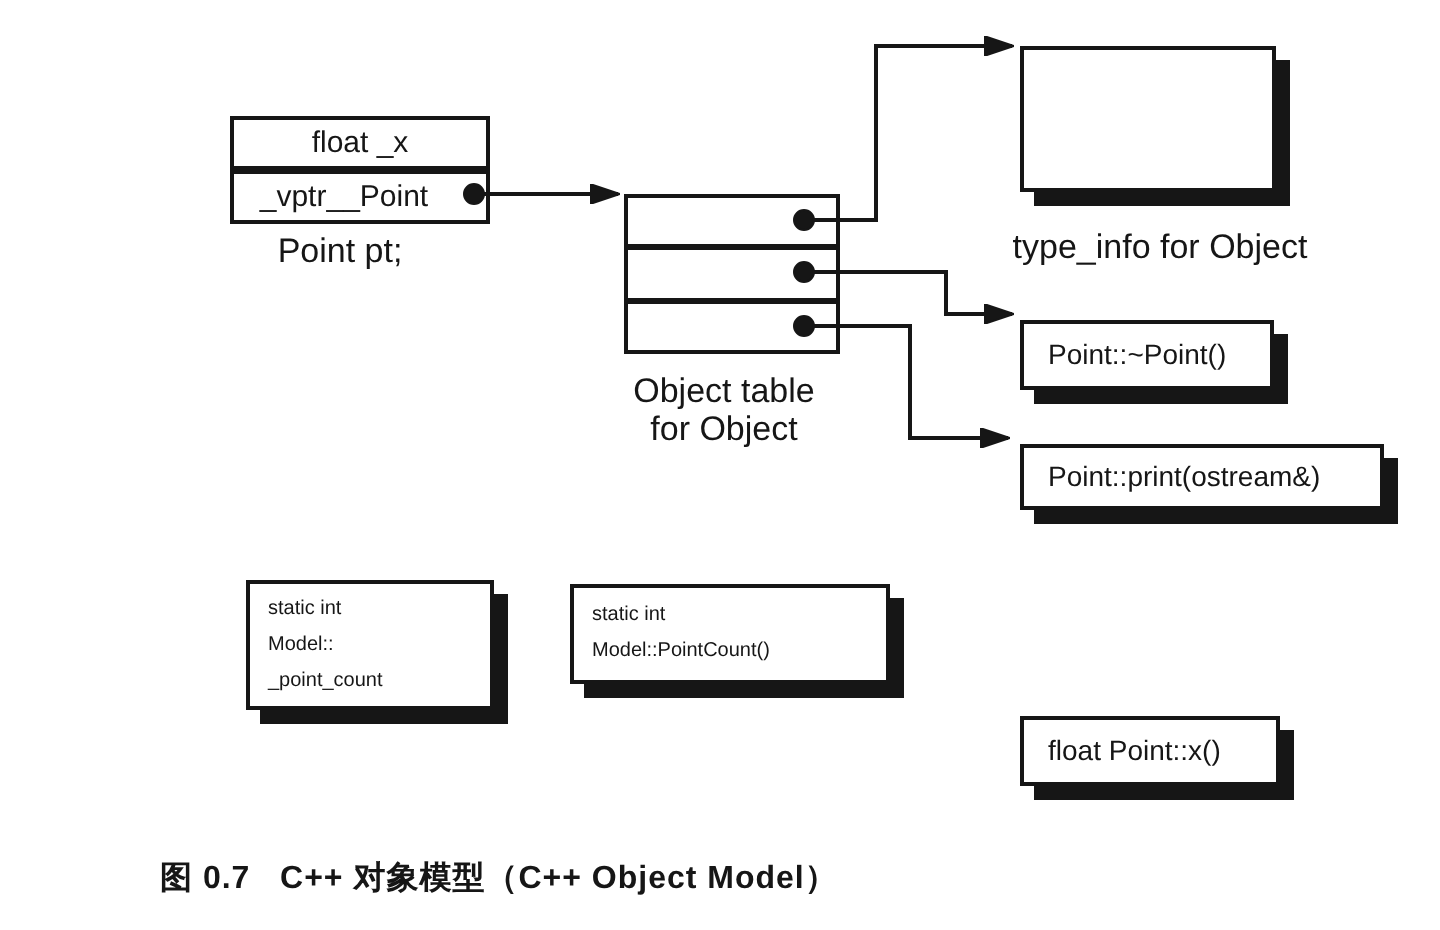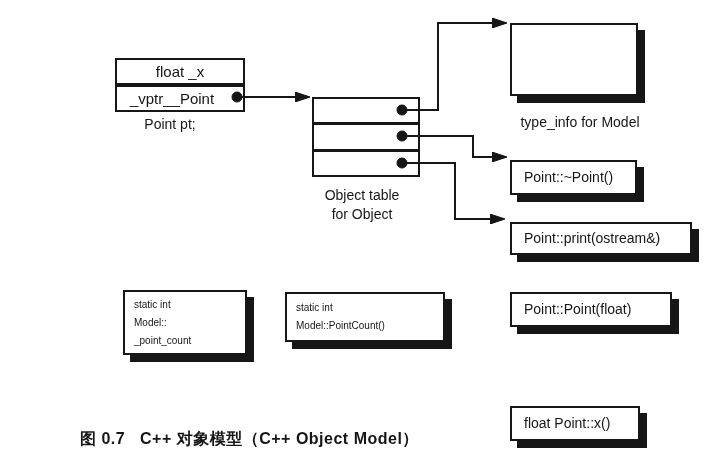--- a/index.html
+++ b/index.html
@@ -23,21 +23,21 @@
   .box{
     position:absolute;
     background:var(--paper);
     border:2px solid var(--ink);
     font-size:14px;
     line-height:1.2;
   }
   .shadow{ box-shadow:7px 7px 0 0 var(--ink); }
   .mlabel{ display:flex; align-items:center; padding-left:12px; white-space:nowrap; }
   .multiline{ display:flex; flex-direction:column; justify-content:center; padding-left:9px; font-size:10px; line-height:18px; }
-  .freelabel{ position:absolute; font-size:14px; white-space:nowrap; }
+  .freelabel{ position:absolute; font-size:17px; white-space:nowrap; }
   .centered{ text-align:center; }
 
   
   #object-box{ left:115px; top:58px; width:130px; height:54px; display:flex; flex-direction:column; font-size:15px; }
   #object-box .cell{ flex:1; display:flex; align-items:center; justify-content:center; white-space:nowrap; }
   #object-box .divider{ height:4px; background:var(--ink); flex:0 0 auto; }
   #object-caption{ left:115px; top:116px; width:110px; }
 
   
   #vtable{ left:312px; top:97px; width:108px; height:80px; display:flex; flex-direction:column; }
@@ -46,21 +46,21 @@
   #vtable-caption{ left:288px; top:186px; width:148px; line-height:19px; }
 
   
   #typeinfo-box{ left:510px; top:23px; width:128px; height:73px; }
   #typeinfo-caption{ left:505px; top:114px; width:150px; }
 
   
   #dtor-box{ left:510px; top:160px; width:127px; height:35px; }
   #print-box{ left:510px; top:222px; width:182px; height:33px; }
   #ctor-box{ left:510px; top:292px; width:162px; height:35px; }
-  #xacc-box{ left:510px; top:358px; width:130px; height:35px;margin-top:48px; }
+  #xacc-box{ left:510px; top:358px; width:130px; height:35px; }
 
   
   #static-data-box{ left:123px; top:290px; width:124px; height:65px; }
   #static-func-box{ left:285px; top:292px; width:160px; height:50px; }
 
   
   #figure-caption{
     position:absolute; left:80px; top:429px;
     font-size:16px; font-weight:bold;
     letter-spacing:0.5px; white-space:pre;
@@ -88,25 +88,24 @@
     <div class="slot"></div>
     <div class="vdivider"></div>
     <div class="slot"></div>
   </div>
   <div id="vtable-caption" class="freelabel centered">
     <div>Object table</div>
     <div>for Object</div>
   </div>
 
   <div id="typeinfo-box" class="box shadow"></div>
-  <div id="typeinfo-caption" class="freelabel centered">type_info for Model</div>
+  <div id="typeinfo-caption" class="freelabel centered">type_info for Object</div>
 
   <div id="print-box" class="box shadow mlabel">Point::print(ostream&amp;)</div>
   <div id="dtor-box" class="box shadow mlabel">Point::~Point()</div>
-  <div id="ctor-box" class="box shadow mlabel">Point::Point(float)</div>
   <div id="xacc-box" class="box shadow mlabel">float Point::x()</div>
 
   <div id="static-data-box" class="box shadow multiline">
     <div>static int</div>
     <div>Model::</div>
     <div>_point_count</div>
   </div>
   <div id="static-func-box" class="box shadow multiline">
     <div>static int</div>
     <div>Model::PointCount()</div>

